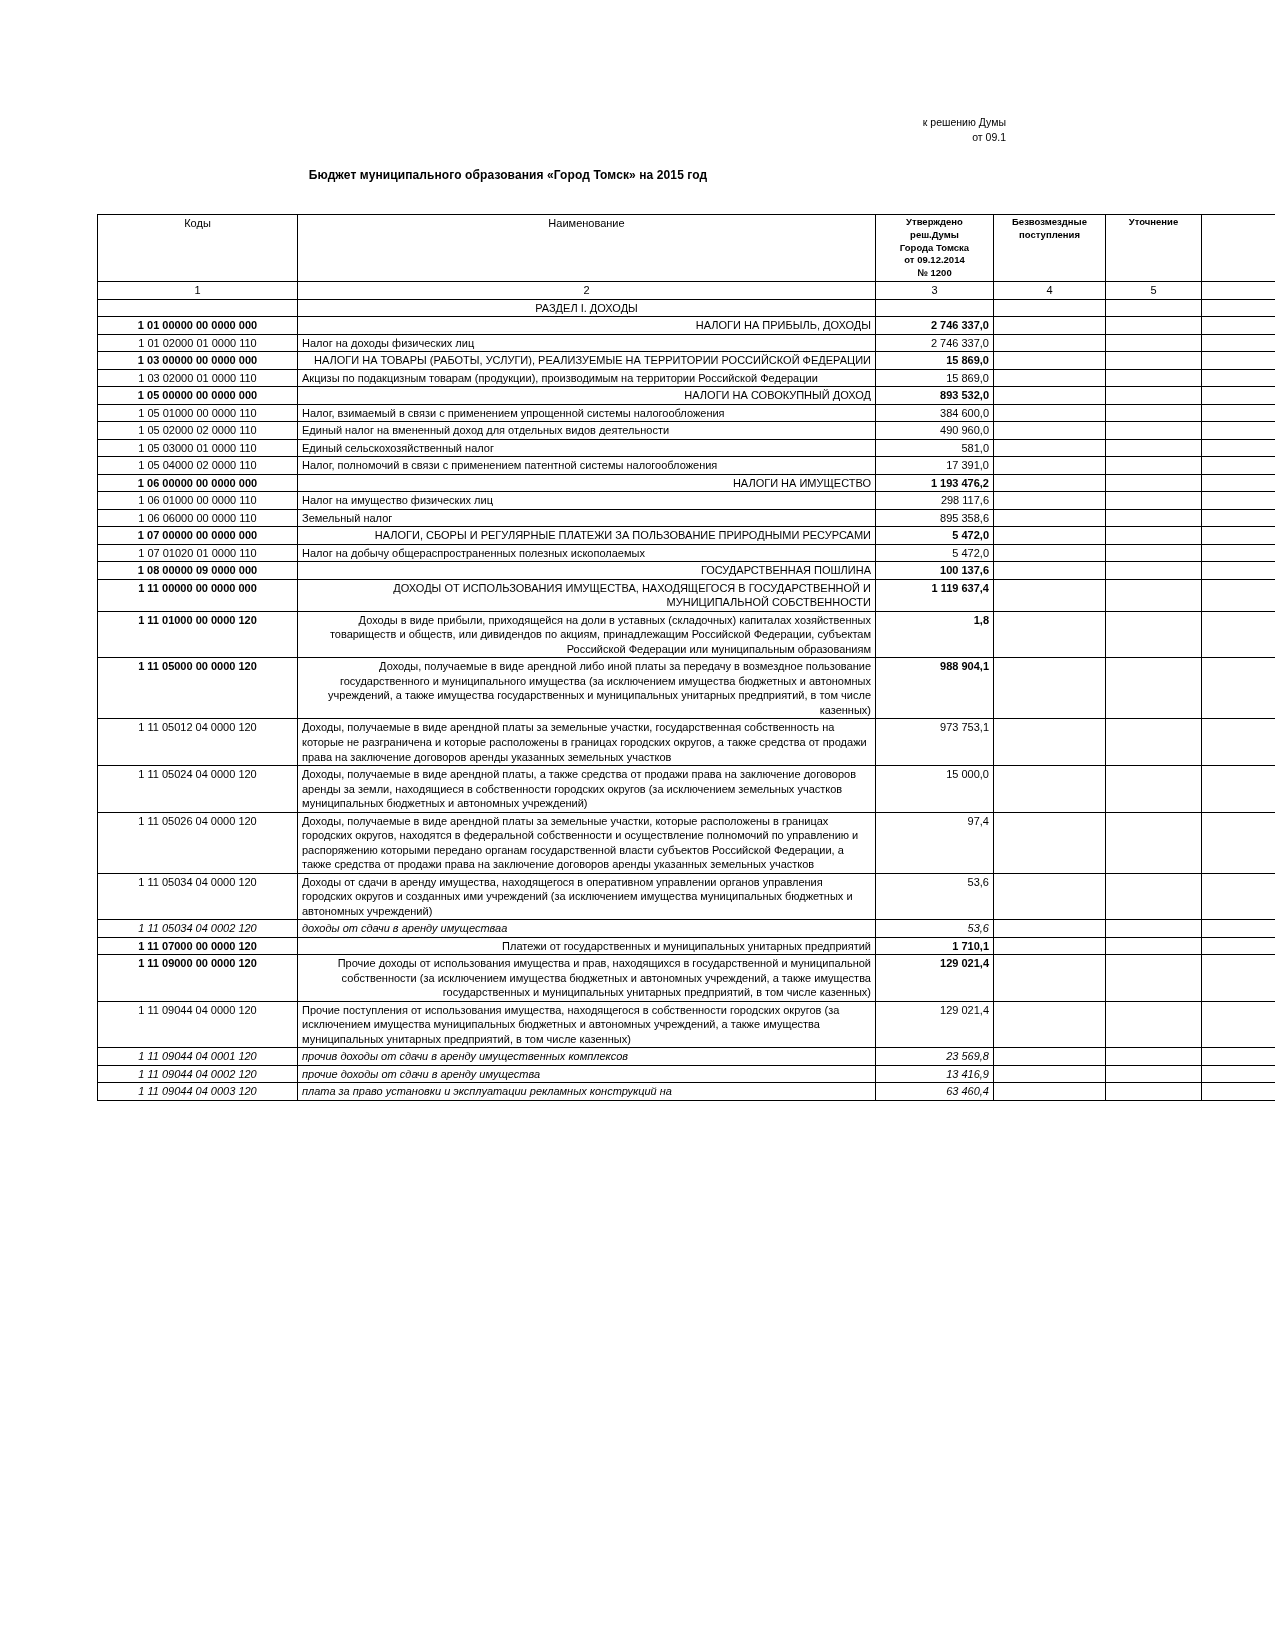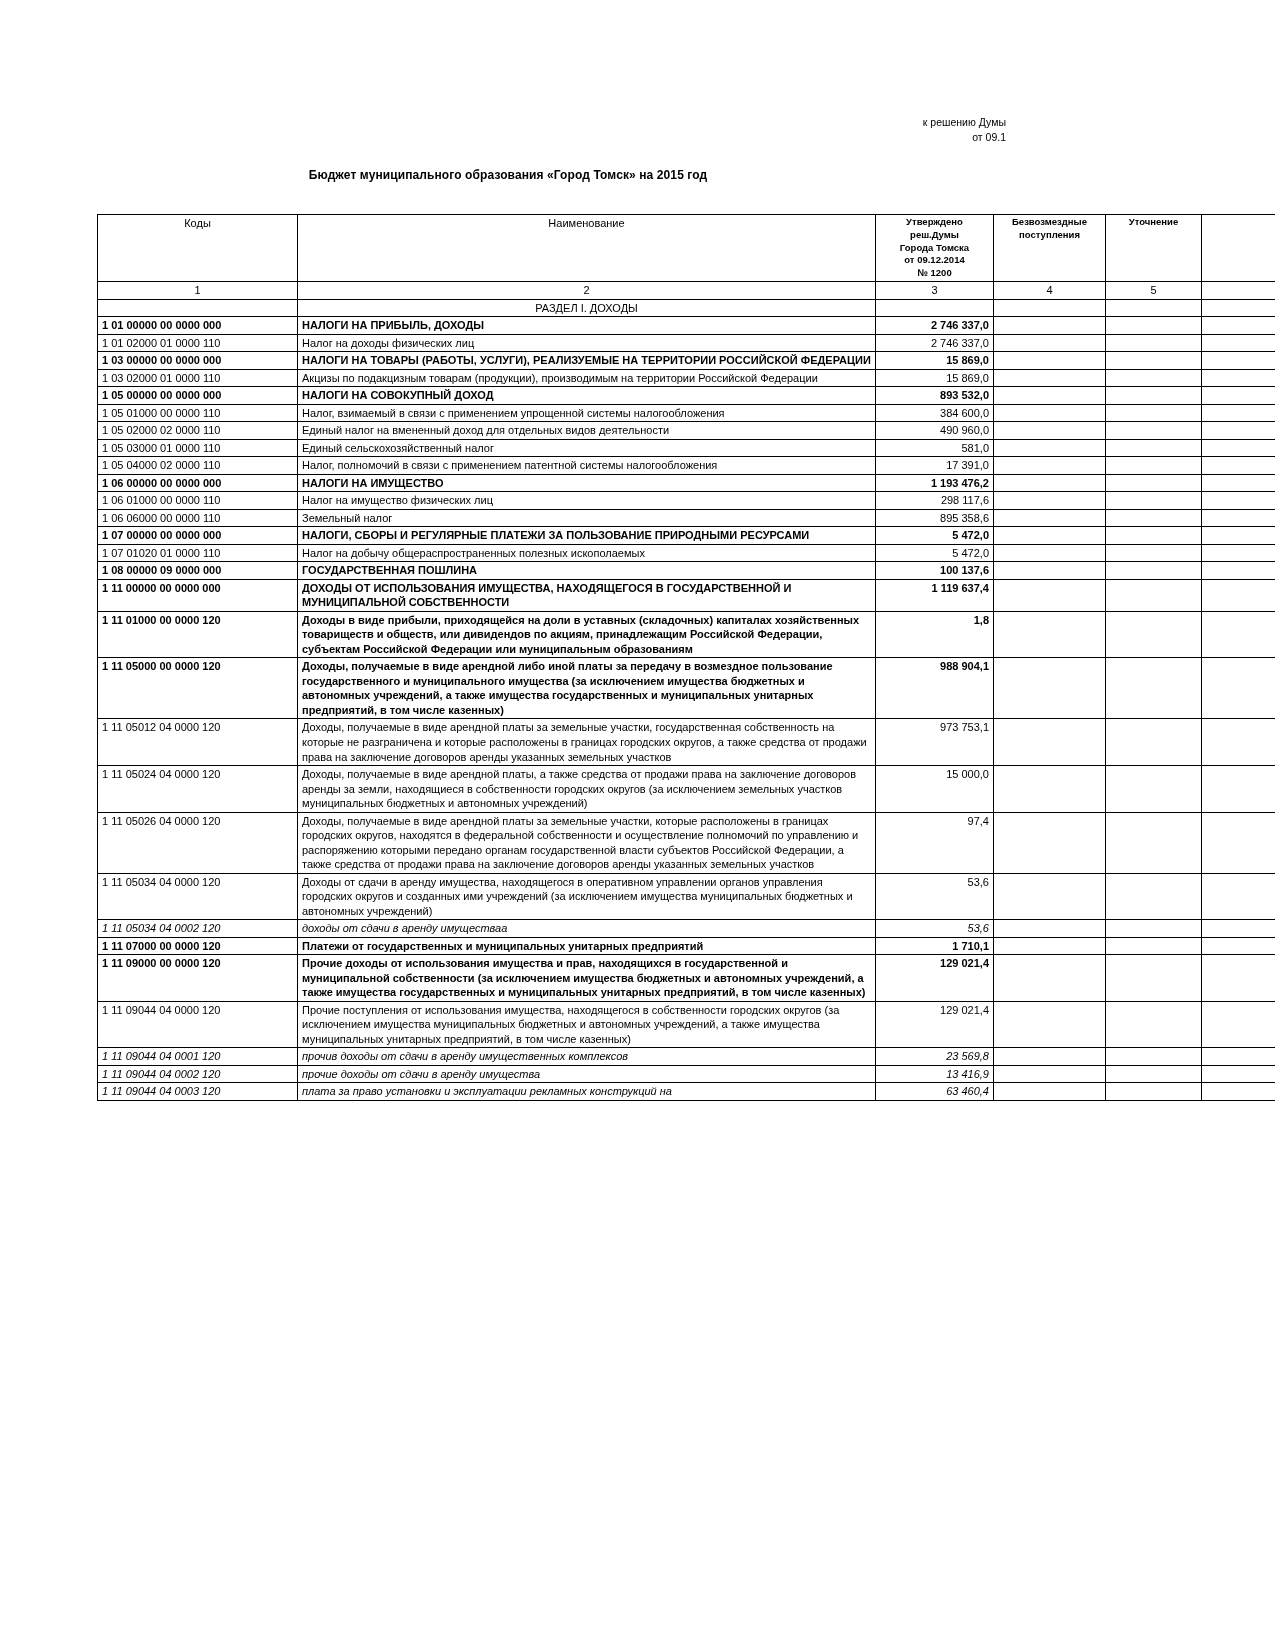--- a/index.html
+++ b/index.html
@@ -79,28 +79,29 @@
     font-weight: bold;
     line-height: 1.35;
   }
   .numrow td {
     text-align: center;
     font-size: 10.5px;
     padding: 1px 3px;
     height: 14px;
   }
   .code {
+    text-align: center;
     white-space: nowrap;
     font-size: 10.5px;
     margin-top: 18px;
   }
   .code.b { font-weight: bold; }
   .code.i { font-style: italic; }
   .name { text-align: left; }
-  .name.b { font-weight: bold; }
+  .name.b { font-weight: normal; text-align: right; }
   .name.i { font-style: italic; }
   .amt {
     text-align: right;
     white-space: nowrap;
     padding-right: 6px;
   }
   .amt.b { font-weight: bold; }
   .amt.i { font-style: italic; }
   .section-title {
     text-align: center;

